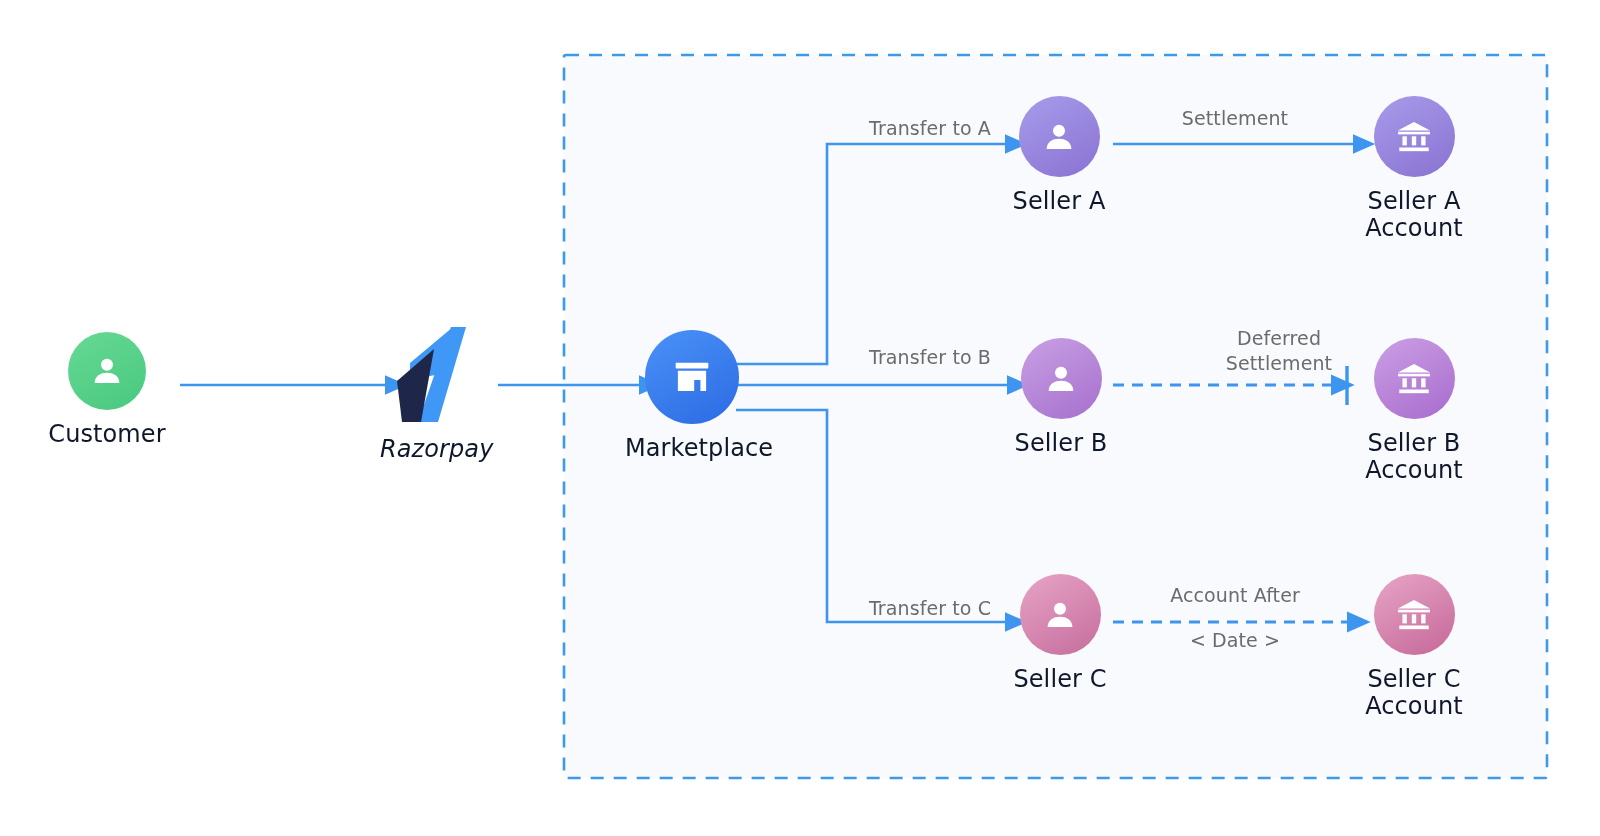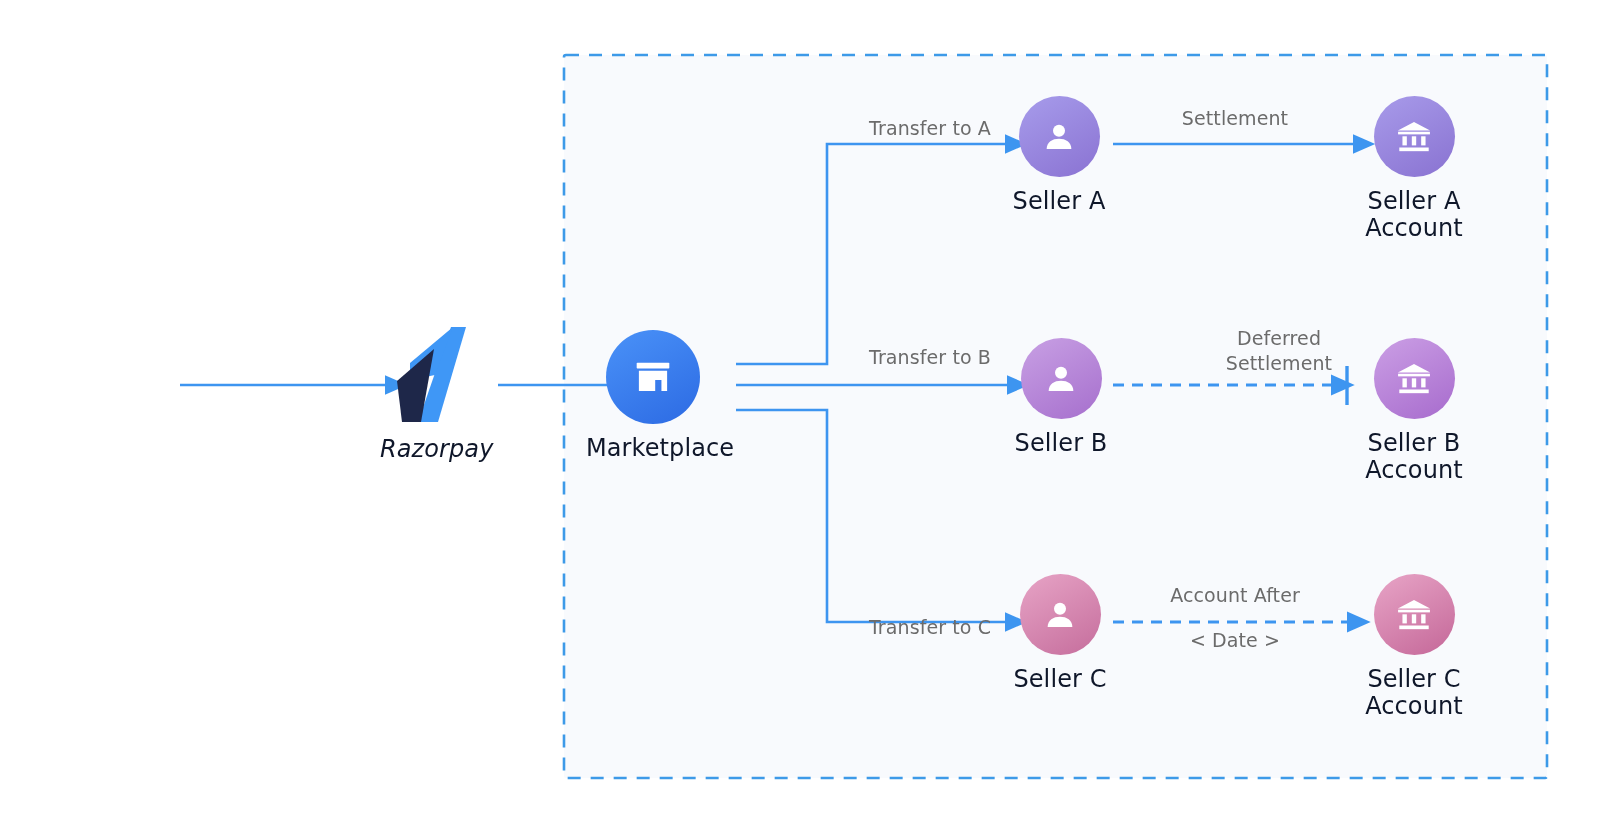--- a/index.html
+++ b/index.html
@@ -118,33 +118,42 @@
     <path d="M 736 410 L 827 410 L 827 622 L 1008 622" fill="none" stroke="#3d95f0" stroke-width="2.6" marker-end="url(#ah)"></path>
 
     <line x1="1113" y1="144" x2="1356" y2="144" stroke="#3d95f0" stroke-width="2.6" marker-end="url(#ah)"></line>
 
     <line x1="1113" y1="385" x2="1334" y2="385" stroke="#3d95f0" stroke-width="2.8" stroke-dasharray="11 8" marker-end="url(#ah)"></line>
     <line x1="1347" y1="366" x2="1347" y2="405" stroke="#3d95f0" stroke-width="3.4"></line>
 
     <line x1="1113" y1="622" x2="1350" y2="622" stroke="#3d95f0" stroke-width="2.8" stroke-dasharray="11 8" marker-end="url(#ah)"></line>
   </svg>
 
+  <div class="node" style="left:42px; top:332px; width:130px;">
+    <div class="circle" style="width:78px;height:78px;background:linear-gradient(150deg,#66d995,#49c87e);">
+      <svg width="40" height="40" viewBox="0 0 24 24">
+        <circle cx="12" cy="8.2" r="3.6" fill="#ffffff"></circle>
+        <path d="M4.6 19.2 C4.6 14.9 8 13 12 13 C16 13 19.4 14.9 19.4 19.2 Z" fill="#ffffff"></path>
+      </svg>
+    </div>
+    <div class="node-label">Customer</div>
+  </div>
 
   <div class="node" style="left:380px; top:325px; width:110px;font-style:italic;">
     <div class="rzp-wrap">
       <svg width="110" height="100" viewBox="0 0 110 100">
         <path d="M71 2 L86 2 L58 97 L38 97 Z" fill="#3f97f6"></path>
         <path d="M30 38 L73 2 L55 50 L30 55 Z" fill="#3f97f6"></path>
         <path d="M17 56 L54 24 L41 97 L22 97 Z" fill="#1e2749"></path>
       </svg>
     </div>
     <div class="node-label">Razorpay</div>
   </div>
 
-  <div class="node" style="left:586px; top:330px; width:133px;">
+  <div class="node" style="left:625px; top:330px; width:133px;">
     <div class="circle" style="width:94px;height:94px;background:linear-gradient(150deg,#4a92f8,#2c6ae3);">
       <svg width="44" height="44" viewBox="0 0 24 24">
         <rect x="3.1" y="4.2" width="17.8" height="3.1" rx="0.4" fill="#ffffff"></rect>
         <path d="M4.3 8.6 L19.7 8.6 L19.7 19.6 L16.6 19.6 L16.6 13.6 L13.2 13.6 L13.2 19.6 L4.3 19.6 Z" fill="#ffffff"></path>
         <rect x="6.3" y="11.1" width="4.7" height="3.6" fill="#ffffff"></rect>
       </svg>
     </div>
     <div class="node-label">Marketplace</div>
   </div>
 
@@ -221,21 +230,21 @@
     </div>
     <div class="node-label">Seller C
 Account</div>
   </div>
 
 
   <div class="edge-label" style="left:840px; top:116px; width:180px;">Transfer to A</div>
 
   <div class="edge-label" style="left:840px; top:345px; width:180px;">Transfer to B</div>
 
-  <div class="edge-label" style="left:840px; top:615px; width:180px;">Transfer to C</div>
+  <div class="edge-label" style="left:840px; top:596px; width:180px;">Transfer to C</div>
 
   <div class="edge-label" style="left:1145px; top:106px; width:180px;">Settlement</div>
 
   <div class="edge-label" style="left:1184px; top:318px; width:190px;margin-top:8px;">Deferred
 Settlement</div>
 
   <div class="edge-label" style="left:1140px; top:583px; width:190px;">Account After</div>
 
   <div class="edge-label" style="left:1140px; top:628px; width:190px;">&lt; Date &gt;</div>
 

